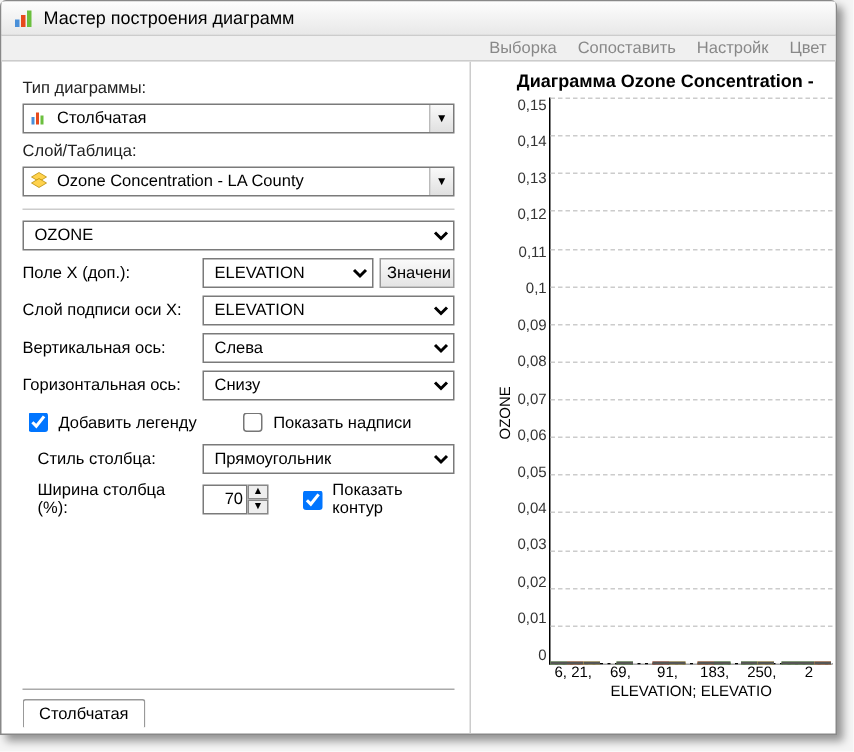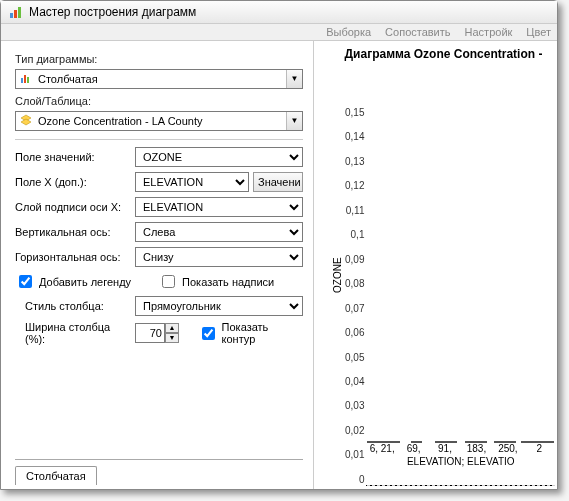--- a/index.html
+++ b/index.html
@@ -149,21 +149,20 @@
     font-weight: bold;
     font-size: 12px;
     text-align: center;
     white-space: nowrap;
     overflow: hidden;
   }
   .chart-area {
     display: flex;
     height: 420px;
     margin-top: 4px;
-    align-items: flex-end;
   }
   .y-axis {
     display: flex;
     flex-direction: column;
     justify-content: space-between;
     align-items: flex-end;
     font-size: 10px;
     color: #333;
     padding-right: 2px;
     height: 378px;
@@ -304,21 +303,20 @@
               <polygon points="6,5 11,8 6,11 1,8" fill="#ffd24d" stroke="#b58a00" stroke-width="0.5"></polygon>
             </svg>
         </span>
         <span class="txt">Ozone Concentration - LA County</span>
         <span class="arrow">▼</span>
       </div>
 
       <div style="border-top:1px solid #ccc;margin:6px 0 2px;"></div>
 
       <div class="row">
-        <div class="row-label">Поле значений:</div>
         <select class="mid"><option>OZONE</option></select>
       </div>
 
       <div class="row">
         <div class="row-label">Поле X (доп.):</div>
         <select class="mid" style="min-width:0;flex:1"><option>ELEVATION</option></select>
         <button class="btn-small" style="width:50px">Значени</button>
       </div>
 
       <div class="row">

